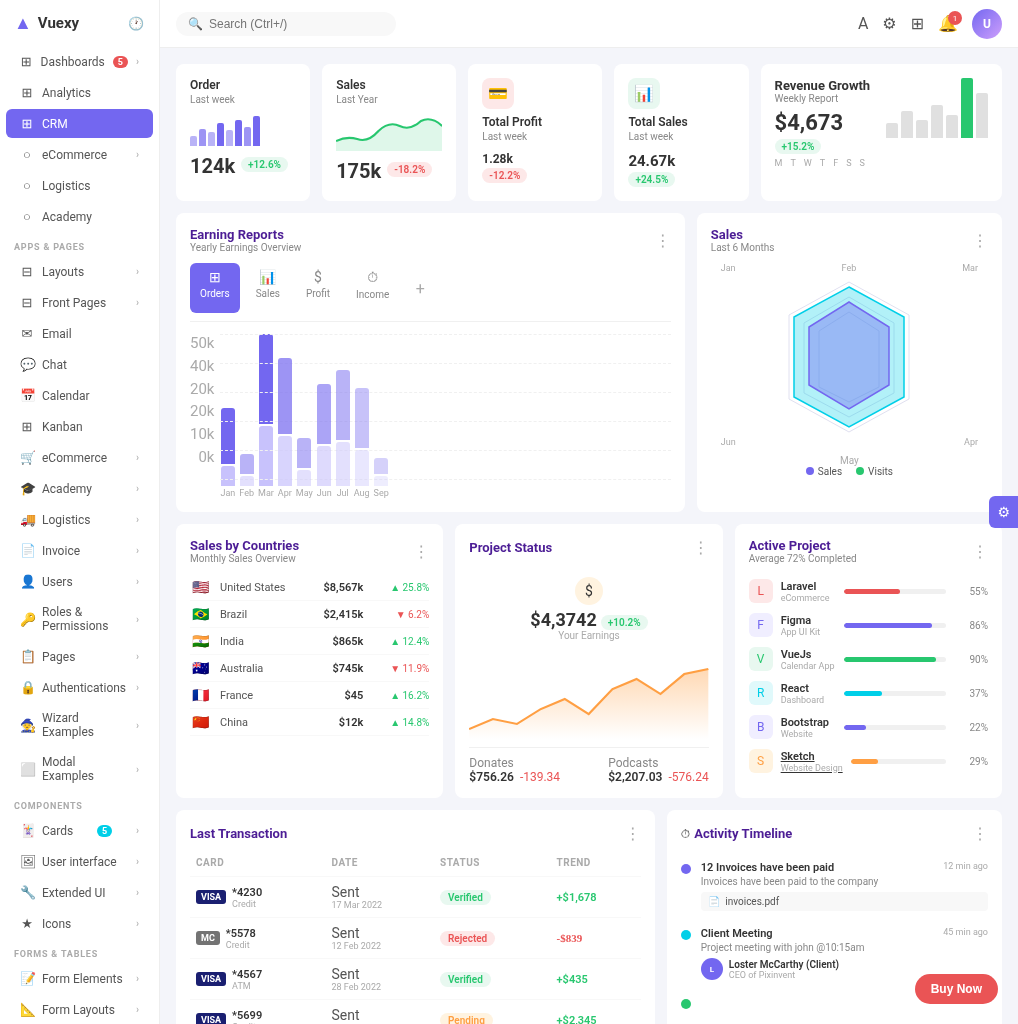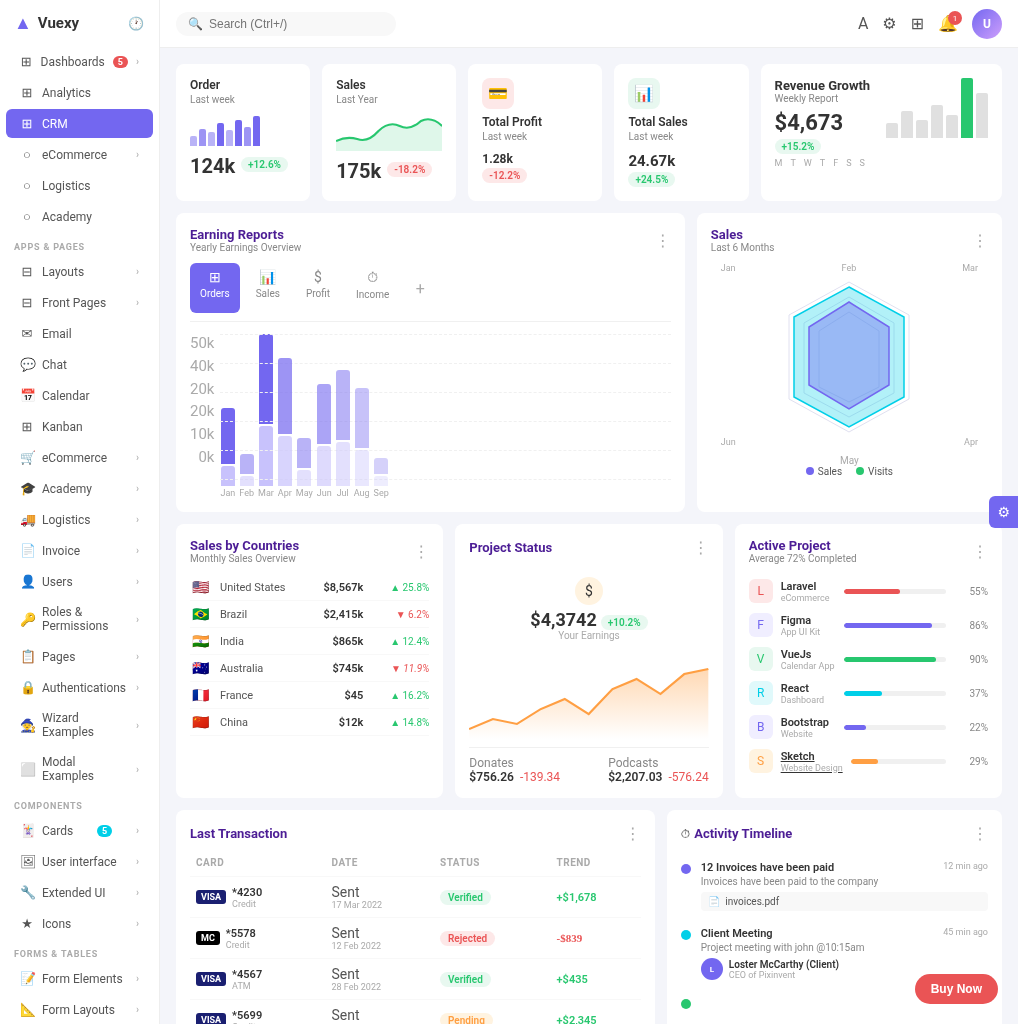--- a/index.html
+++ b/index.html
@@ -102,21 +102,21 @@
     .proj-pct { font-size: 10px; color: #888; margin-left: 6px; width: 28px; text-align: right; }
 
     
     .row4 { display: grid; grid-template-columns: 1fr 0.7fr; gap: 12px; margin-bottom: 12px; }
     .transaction-card { background: #fff; border-radius: 8px; padding: 14px; }
     .tx-table { width: 100%; border-collapse: collapse; margin-top: 8px; }
     .tx-table th { font-size: 10px; font-weight: 700; color: #aaa; text-align: left; padding: 4px 6px 8px; text-transform: uppercase; letter-spacing: 0.5px; }
     .tx-table td { padding: 7px 6px; border-top: 1px solid #f8f8f8; vertical-align: middle; margin-top: 26px; }
     .card-type { font-size: 9px; font-weight: 700; color: #fff; border-radius: 3px; padding: 2px 5px; display: inline-block; }
     .visa-badge { background: #1a1f71; }
-    .mc-badge { background: #000000; }
+    .mc-badge { background: #737373; }
     .tx-card-num { font-size: 11px; font-weight: 600; color: #333; }
     .tx-card-type { font-size: 9px; color: #aaa; }
     .tx-date { font-size: 14px; color: #555; }
     .tx-date-sub { font-size: 9px; color: #aaa; }
     .tx-status-badge { border-radius: 12px; padding: 2px 8px; font-size: 10px; font-weight: 600; }
     .status-verified { background: #e8f8f0; color: #28c76f; }
     .status-rejected { background: #fde8e8; color: #ea5455; }
     .tx-trend { font-size: 11px; font-weight: 600; }
     .tx-trend.pos { color: #28c76f; }
     .tx-trend.neg { color: #ea5455; font-family: Liberation Serif, serif; }
@@ -579,21 +579,21 @@
             </div>
             <span class="country-value">$865k</span>
             <span class="country-change" style="color:#28c76f;">▲ 12.4%</span>
           </div>
           <div class="country-row">
             <span class="country-flag">🇦🇺</span>
             <div>
               <div class="country-name">Australia</div>
             </div>
             <span class="country-value">$745k</span>
-            <span class="country-change" style="color:#ea5455;font-style:italic;">▼ 11.9%</span>
+            <span class="country-change" style="color:#ea5455;">▼ 11.9%</span>
           </div>
           <div class="country-row">
             <span class="country-flag">🇫🇷</span>
             <div>
               <div class="country-name">France</div>
             </div>
             <span class="country-value">$45</span>
             <span class="country-change" style="color:#28c76f;">▲ 16.2%</span>
           </div>
           <div class="country-row">

